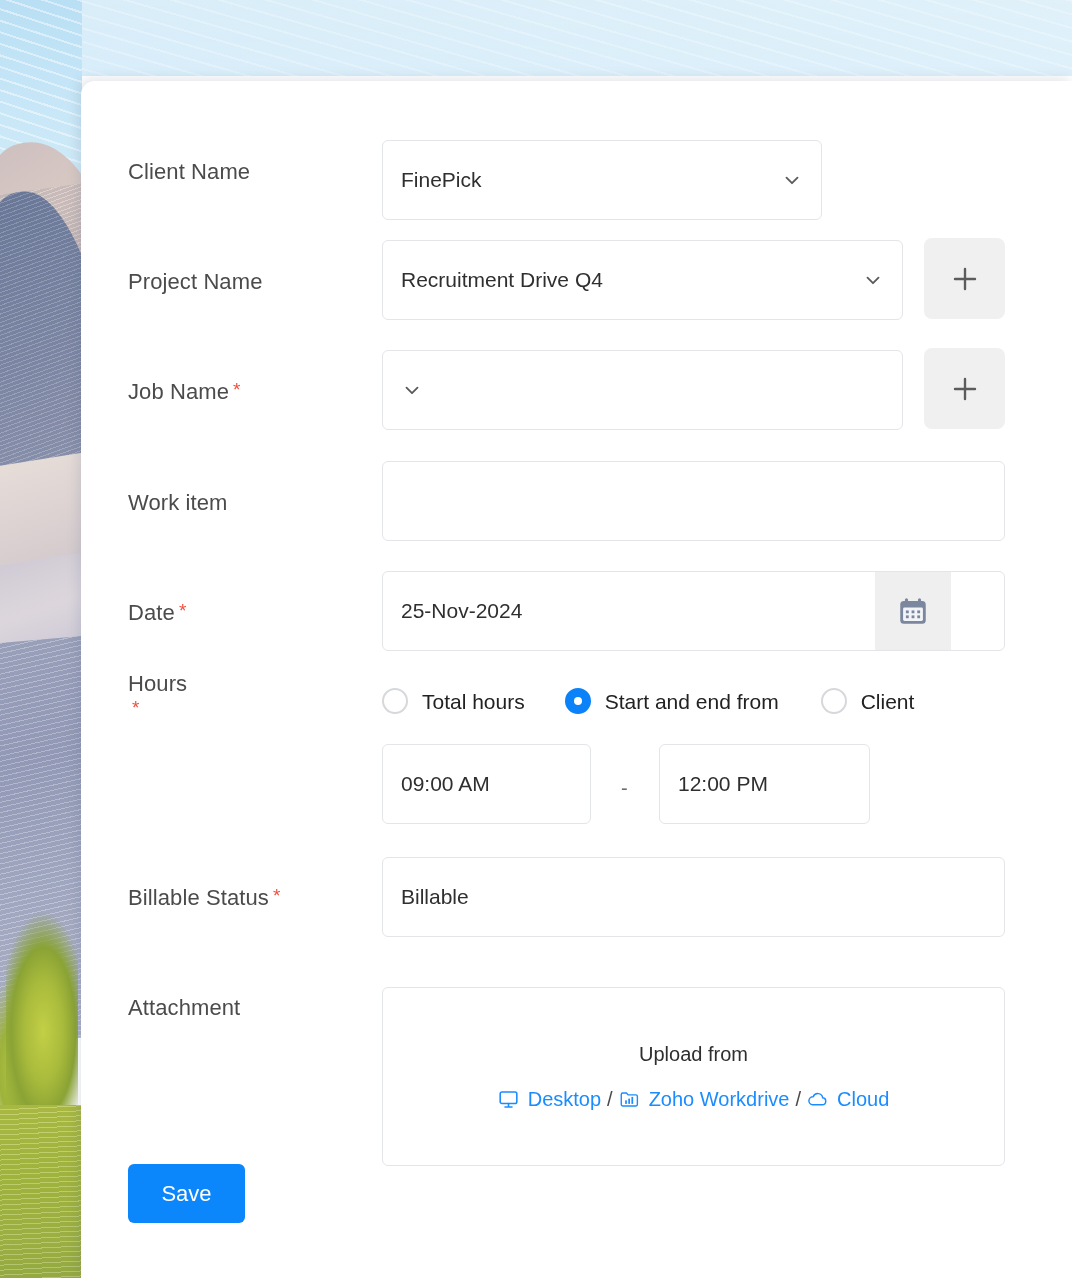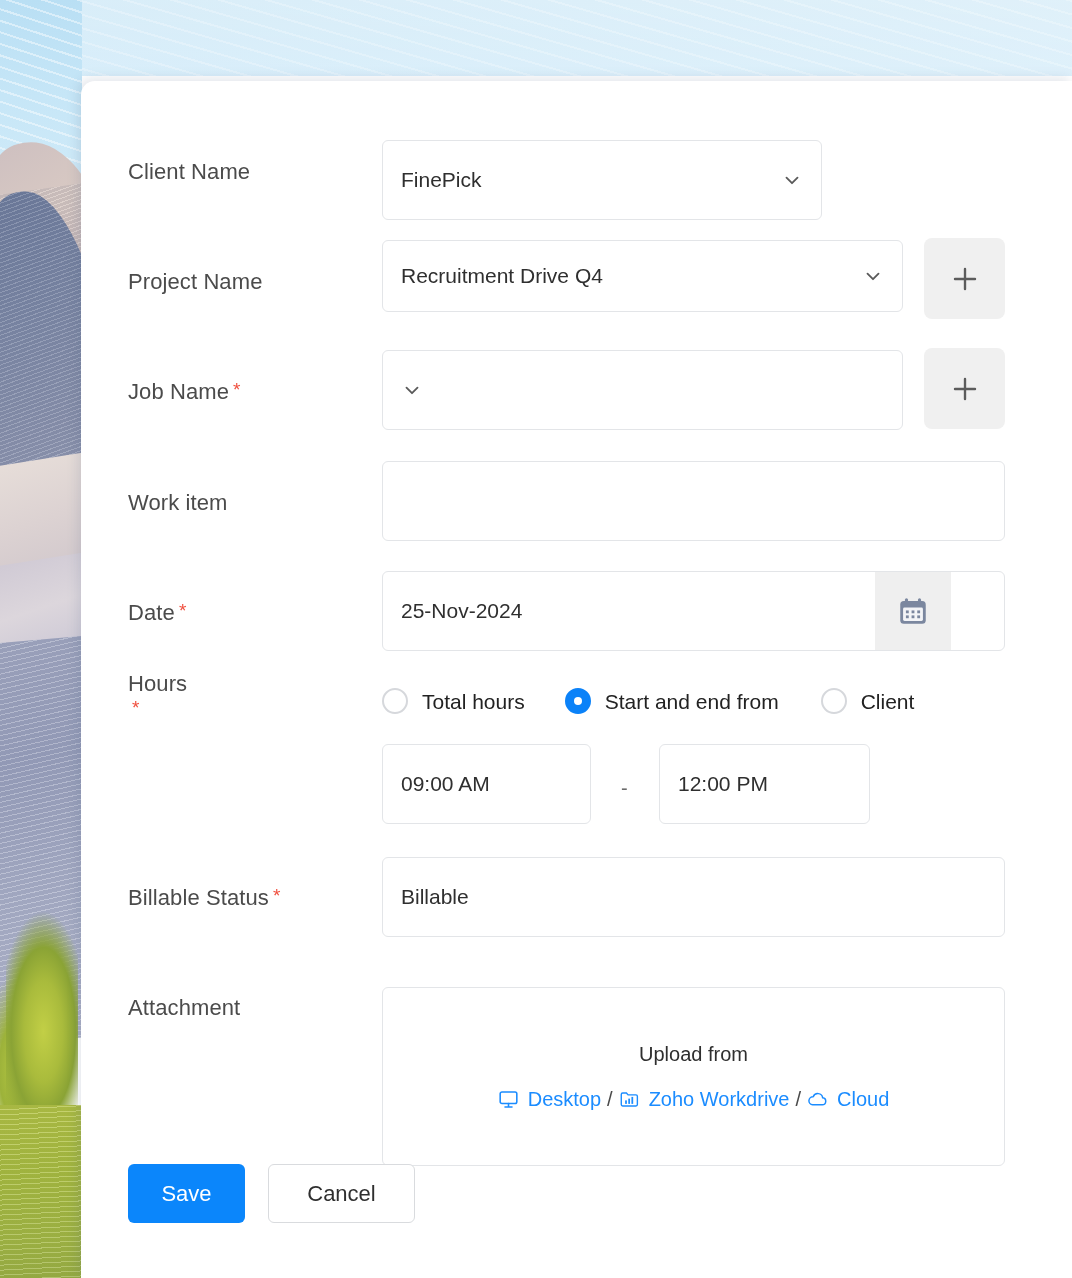--- a/index.html
+++ b/index.html
@@ -258,21 +258,21 @@
     <div class="field" style="left:301px; top:52px; width:440px; height:80px;margin-top:7px;">
       <span class="val">FinePick</span>
       <svg class="chev" viewBox="0 0 24 24" fill="none">
         <path d="M6 9.5L12 15.5L18 9.5" stroke="#5a5a5a" stroke-width="2" stroke-linecap="round" stroke-linejoin="round"></path>
       </svg>
     </div>
 
     <div class="row" style="left:47px; top:188px;">
       <span class="label">Project Name</span>
     </div>
-    <div class="field" style="left:301px; top:159px; width:521px; height:72px;">
+    <div class="field" style="left:301px; top:159px; width:521px; height:80px;">
       <span class="val">Recruitment Drive Q4</span>
       <svg class="chev" viewBox="0 0 24 24" fill="none">
         <path d="M6 9.5L12 15.5L18 9.5" stroke="#5a5a5a" stroke-width="2" stroke-linecap="round" stroke-linejoin="round"></path>
       </svg>
     </div>
     <button class="plusbtn" style="left:843px; top:157px;">
       <svg viewBox="0 0 24 24">
         <path d="M12 4V20M4 12H20" stroke="#5c5c5c" stroke-width="1.9" stroke-linecap="round"></path>
       </svg>
     </button>
@@ -390,16 +390,15 @@
           <svg viewBox="0 0 24 24" fill="none">
             <path d="M6.4 18h11a4 4 0 0 0 .5-7.97 5.6 5.6 0 0 0-10.8-1.1A3.95 3.95 0 0 0 6.4 18z" stroke="#1b8cff" stroke-width="1.7" stroke-linejoin="round"></path>
           </svg>
           <span>Cloud</span>
         </span>
 
       </div>
     </div>
 
     <button class="btn btn-primary" style="left:47px; top:1083px; width:117px; height:59px;">Save</button>
-    <button class="btn btn-secondary" style="left:187px; top:1083px; width:147px; height:59px;">Cancel</button>
 
   </div>
 </div>
 
 </body></html>

